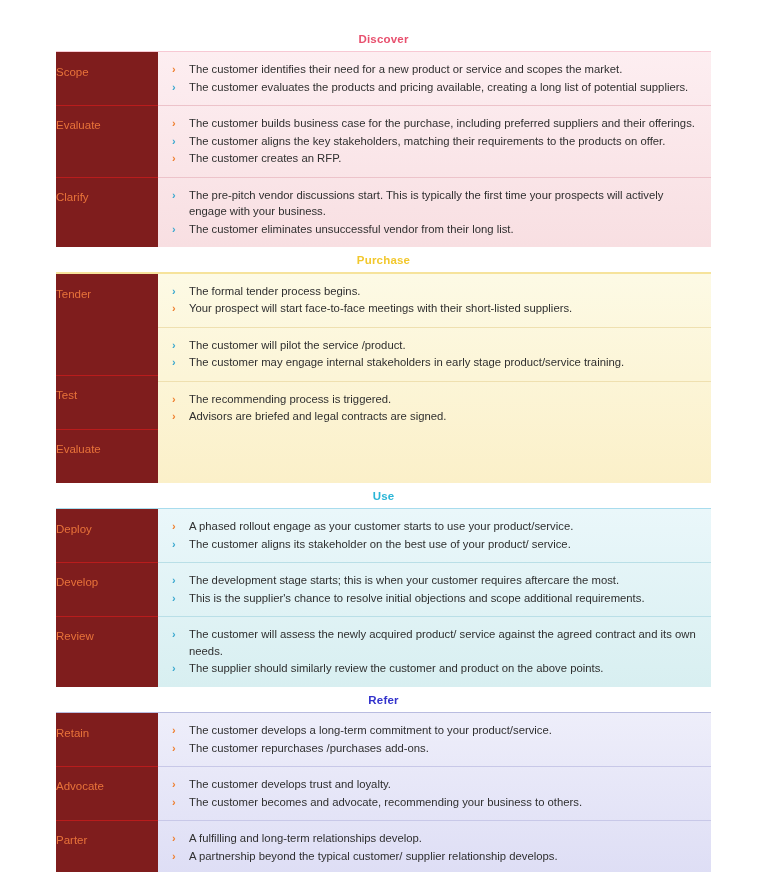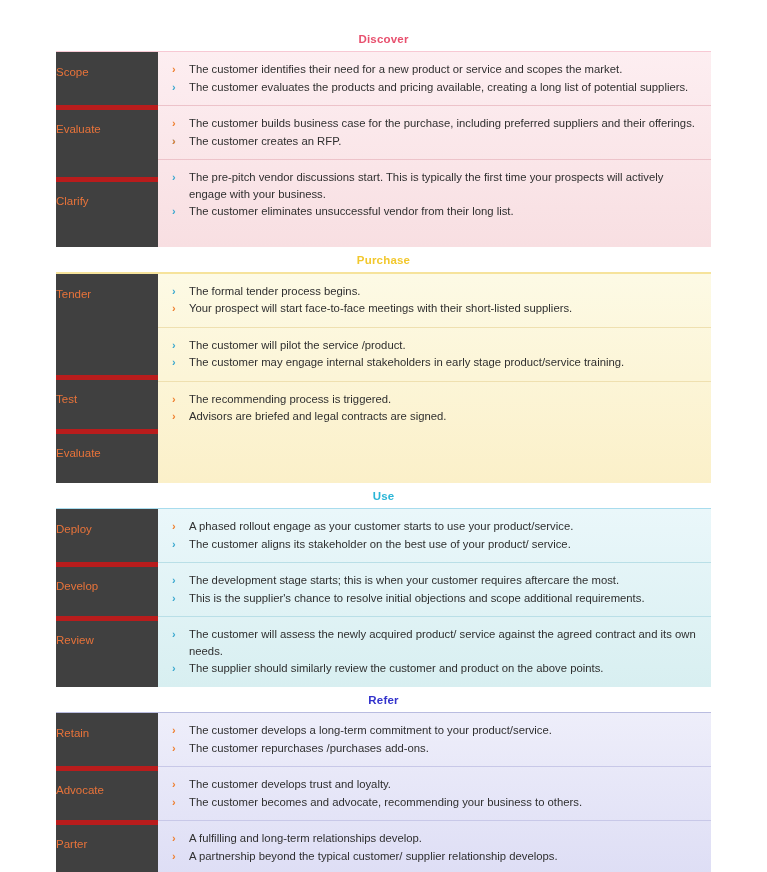--- a/index.html
+++ b/index.html
@@ -45,42 +45,42 @@
   .phase-body {
     display: flex;
     width: 100%;
     position: relative;
   }
 
   
   .labels {
     width: 102px;
     flex: 0 0 102px;
-    background: #404040;
+    background: #7f1d1d;
     box-sizing: border-box;
   }
 
   
   .panel {
     flex: 1 1 auto;
     box-sizing: border-box;
     position: relative;
   }
 
   .stage-label {
     font-size: 11.5px;
     color: #e8733a;
     box-sizing: border-box;
     display: flex;
     align-items: flex-start;
     padding-top: 13px;
     padding-right: 8px;
     border-top: 1px solid transparent;
   }
-  .stage-label.sep { border-top: 5px solid #b91c1c; }
+  .stage-label.sep { border-top: 1px solid #b91c1c; }
   .stage-label .sl-pad { display: block; }
 
   .stage-rows {
     box-sizing: border-box;
   }
 
   .stage-rows .stage-row {
     box-sizing: border-box;
     padding: 9px 12px 9px 14px;
   }
@@ -173,21 +173,21 @@
           <div class="panel stage-rows">
             <div class="stage-row">
               <ul class="bullets">
                 <li><span class="chev c-orange">›</span><span>The customer identifies their need for a new product or service and scopes the market.</span></li>
                 <li><span class="chev c-blue">›</span><span>The customer evaluates the products and pricing available, creating a long list of potential suppliers.</span></li>
               </ul>
             </div>
             <div class="stage-row sep">
               <ul class="bullets">
                 <li><span class="chev c-orange">›</span><span>The customer builds business case for the purchase, including preferred suppliers and their offerings.</span></li>
-                <li><span class="chev c-blue">›</span></li>
+                <li><span class="chev c-blue">›</span><span>The customer aligns the key stakeholders, matching their requirements to the products on offer.</span></li>
                 <li><span class="chev c-orange">›</span><span>The customer creates an RFP.</span></li>
               </ul>
             </div>
             <div class="stage-row sep">
               <ul class="bullets">
                 <li><span class="chev c-blue">›</span><span>The pre-pitch vendor discussions start. This is typically the first time your prospects will actively engage with your business.</span></li>
                 <li><span class="chev c-blue">›</span><span>The customer eliminates unsuccessful vendor from their long list.</span></li>
               </ul>
             </div>
           </div>

